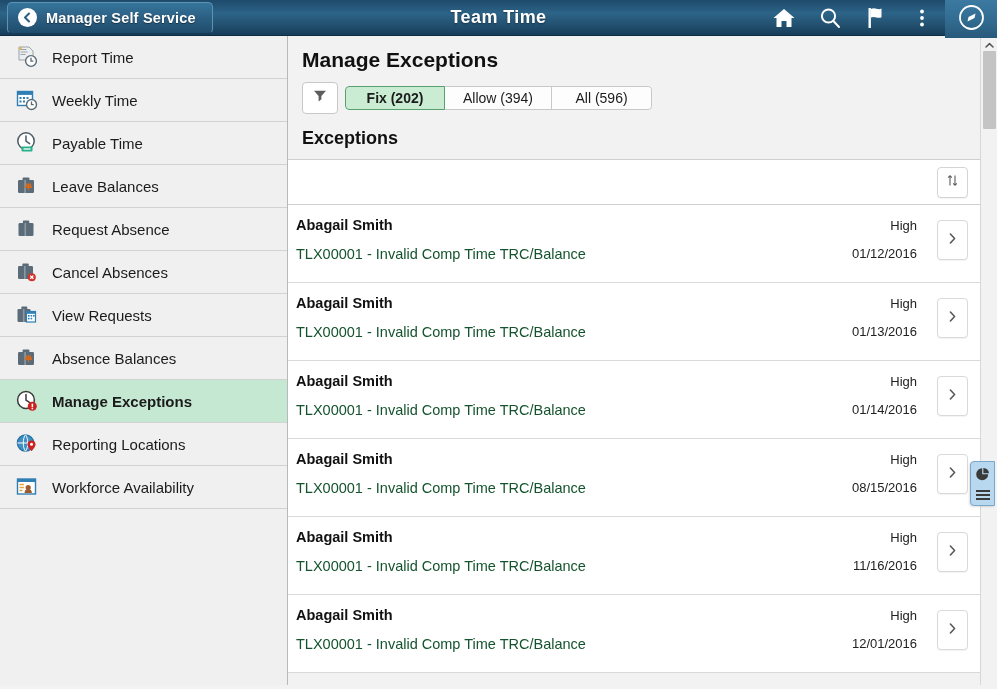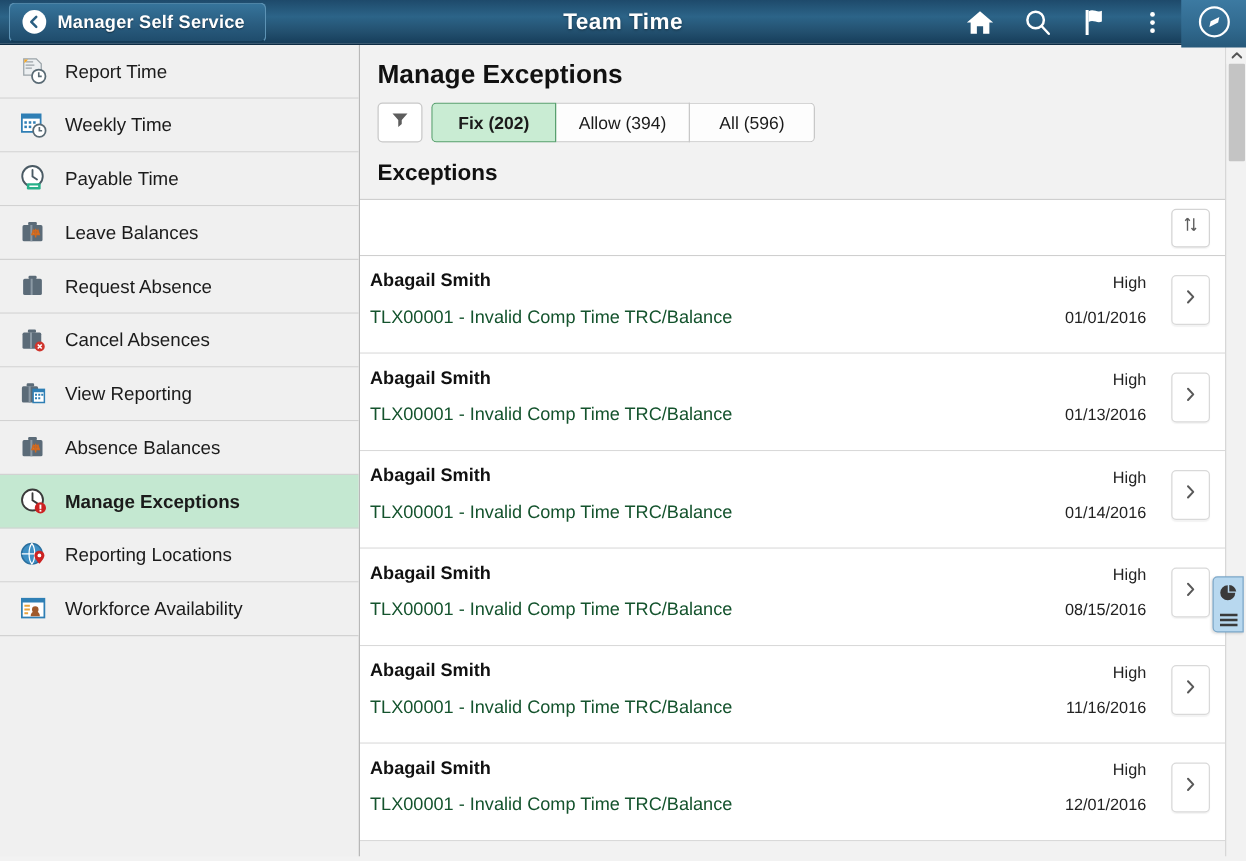--- a/index.html
+++ b/index.html
@@ -100,21 +100,21 @@
   }
   .toolbar { display: flex; align-items: center; gap: 7px; }
   .filter-btn {
     width: 36px; height: 32px;
     background: #fff; border: 1px solid #c8c8c8; border-radius: 4px;
     display: flex; align-items: center; justify-content: center;
     cursor: pointer;
   }
   .tabs { display: flex; border-radius: 4px; overflow: hidden; }
   .tab {
-    height: 32px; min-width: 100px;
+    height: 24px; min-width: 100px;
     padding: 0 18px;
     display: flex; align-items: center; justify-content: center;
     background: #fdfdfd; border: 1px solid #c8c8c8; border-left: none;
     font-size: 14px; color: #1b1b1b; cursor: pointer; white-space: nowrap;
   }
   .tab:first-child { border-left: 1px solid #c8c8c8; border-radius: 4px 0 0 4px; }
   .tab:last-child { border-radius: 0 4px 4px 0; }
   .tab.active {
     background: #c9ecd3; border-color: #59a06f; font-weight: bold;
     position: relative; z-index: 1;
@@ -336,21 +336,21 @@
           <rect x="11.5" y="8.5" width="9" height="2.3" fill="#2f7fb5"></rect>
           <g fill="#2f7fb5">
               <rect x="13" y="12" width="1.6" height="1.6"></rect>
               <rect x="15.6" y="12" width="1.6" height="1.6"></rect>
               <rect x="18" y="12" width="1.6" height="1.6"></rect>
               <rect x="13" y="14.8" width="1.6" height="1.6"></rect>
               <rect x="15.6" y="14.8" width="1.6" height="1.6"></rect>
             </g>
         </svg>
       </span>
-      <span class="side-label">View Reporting</span>
+      <span class="side-label">View Requests</span>
     </div>
 
     <div class="side-item">
       <span class="side-icon">
         <svg width="24" height="24" viewBox="0 0 24 24">
           <rect x="3" y="6" width="16" height="13" rx="1.3" fill="#5b6b78"></rect>
           <rect x="7.5" y="3.6" width="7" height="2.6" rx="1" fill="#5b6b78"></rect>
           <rect x="9.3" y="6" width="1.6" height="13" fill="#8b99a4"></rect>
           <path d="M13.5 9 v7 M11 10.5 h5 M11.6 10.5 l-1 3 h2 z M15.4 10.5 l-1 3 h2 z" stroke="#d2691e" stroke-width="1.2" fill="#f0a050"></path>
         </svg>
@@ -434,21 +434,21 @@
         </div>
       </div>
 
       <div class="row">
         <div class="row-main">
           <div class="row-name">Abagail Smith</div>
           <div class="row-desc">TLX00001 - Invalid Comp Time TRC/Balance</div>
         </div>
         <div class="row-meta">
           <div class="row-sev">High</div>
-          <div class="row-date">01/01/2016</div>
+          <div class="row-date">01/12/2016</div>
         </div>
         <div class="row-chev">
           <span>
             <svg width="11" height="13" viewBox="0 0 11 13">
                 <path d="M3.4 2 L7.6 6.5 L3.4 11" stroke="#595959" stroke-width="1.6" fill="none" stroke-linecap="round" stroke-linejoin="round"></path>
               </svg>
           </span>
         </div>
       </div>
 

